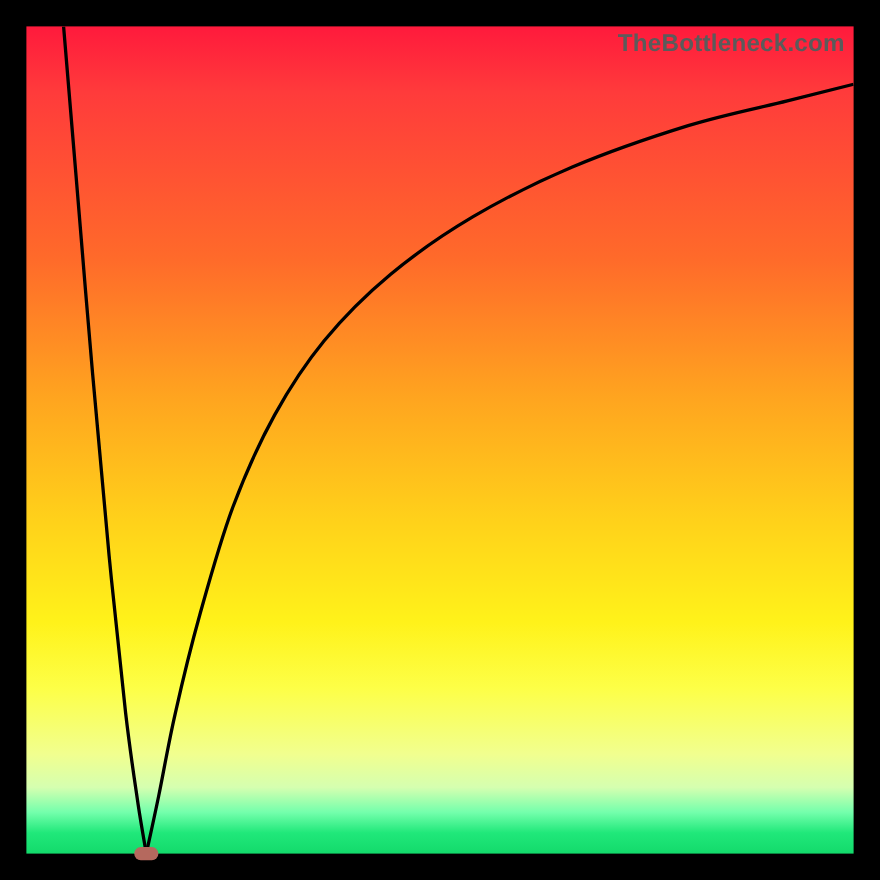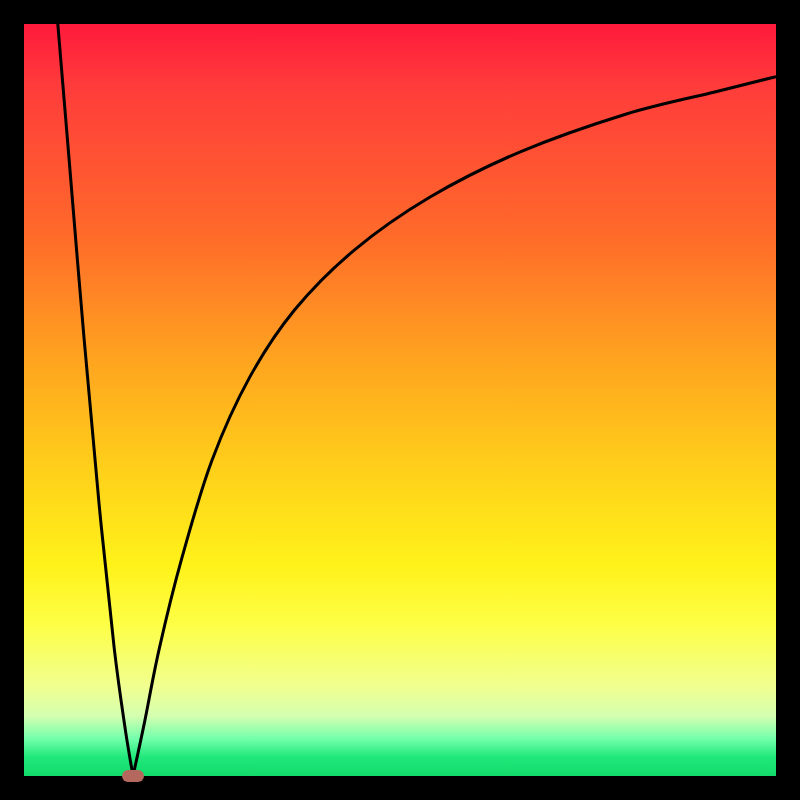--- a/index.html
+++ b/index.html
@@ -64,19 +64,20 @@
     color: #5b5b5b;
     letter-spacing: 0.2px;
     user-select: none;
   }
 </style>
 </head>
 <body>
 
 <div class="outer">
   <div class="plot-area">
+    <div class="watermark">TheBottleneck.com</div>
     <svg class="curves" viewBox="0 0 752 752" preserveAspectRatio="none">
       <path id="curve-left" fill="none" stroke="#000000" stroke-width="3" d="M 33.8 0.0 C 35.7 22.6, 40.7 82.7, 45.1 135.4 C 49.5 188.0, 55.1 258.2, 60.2 315.8 C 65.2 373.5, 70.2 429.9, 75.2 481.3 C 80.2 532.7, 85.9 586.6, 90.2 624.2 C 94.6 661.8, 98.4 685.6, 101.5 706.9 C 104.7 728.2, 107.8 744.5, 109.0 752.0"></path>
       <path id="curve-right" fill="none" stroke="#000000" stroke-width="3" d="M 109.0 752.0 C 110.9 743.2, 115.9 720.7, 120.3 699.4 C 124.7 678.1, 129.1 651.7, 135.4 624.2 C 141.6 596.6, 149.1 565.3, 157.9 533.9 C 166.7 502.6, 176.7 466.2, 188.0 436.2 C 199.3 406.1, 211.8 378.5, 225.6 353.4 C 239.4 328.4, 253.2 307.1, 270.7 285.8 C 288.3 264.5, 308.3 244.4, 330.9 225.6 C 353.4 206.8, 378.5 189.3, 406.1 173.0 C 433.7 156.7, 463.7 141.6, 496.3 127.8 C 528.9 114.1, 569.0 100.3, 601.6 90.2 C 634.2 80.2, 666.8 73.9, 691.8 67.7 C 716.9 61.4, 742.0 55.1, 752.0 52.6"></path>
     </svg>
     <div class="marker" id="min-marker" style="left: 98.04px; top: 746px; background: rgb(181, 105, 94);"></div>
   </div>
 </div>
 
 </body></html>

